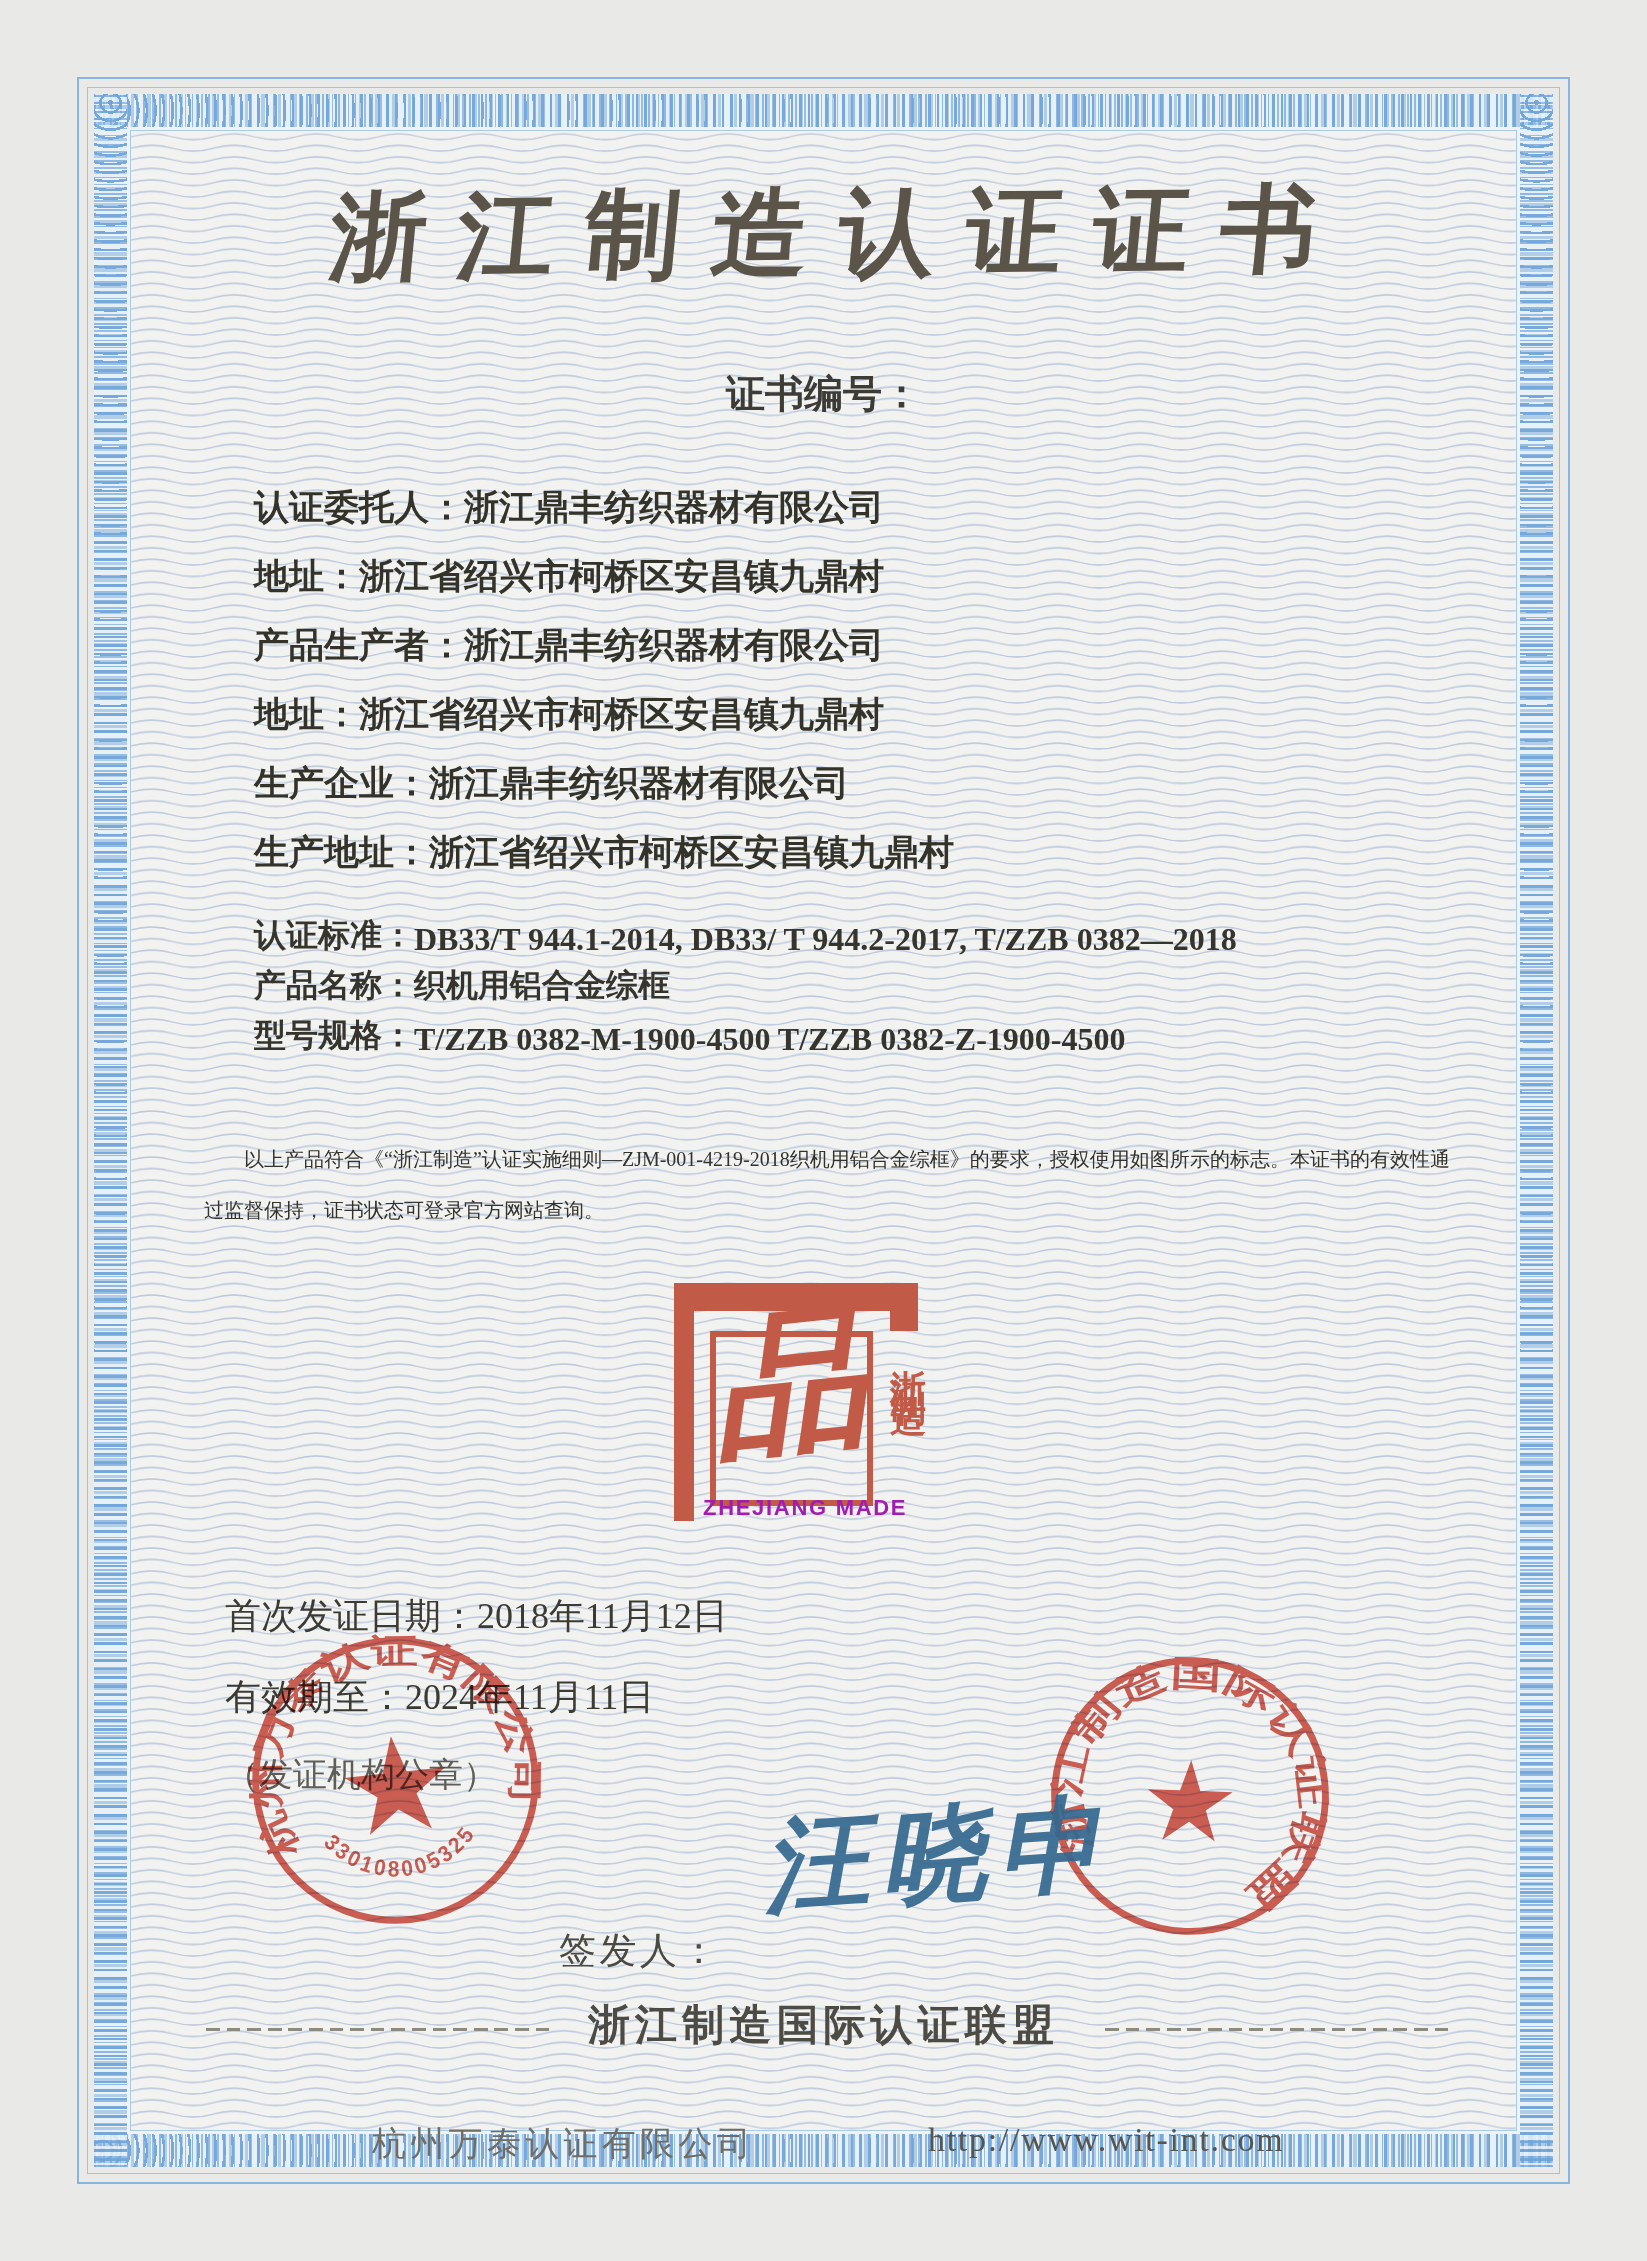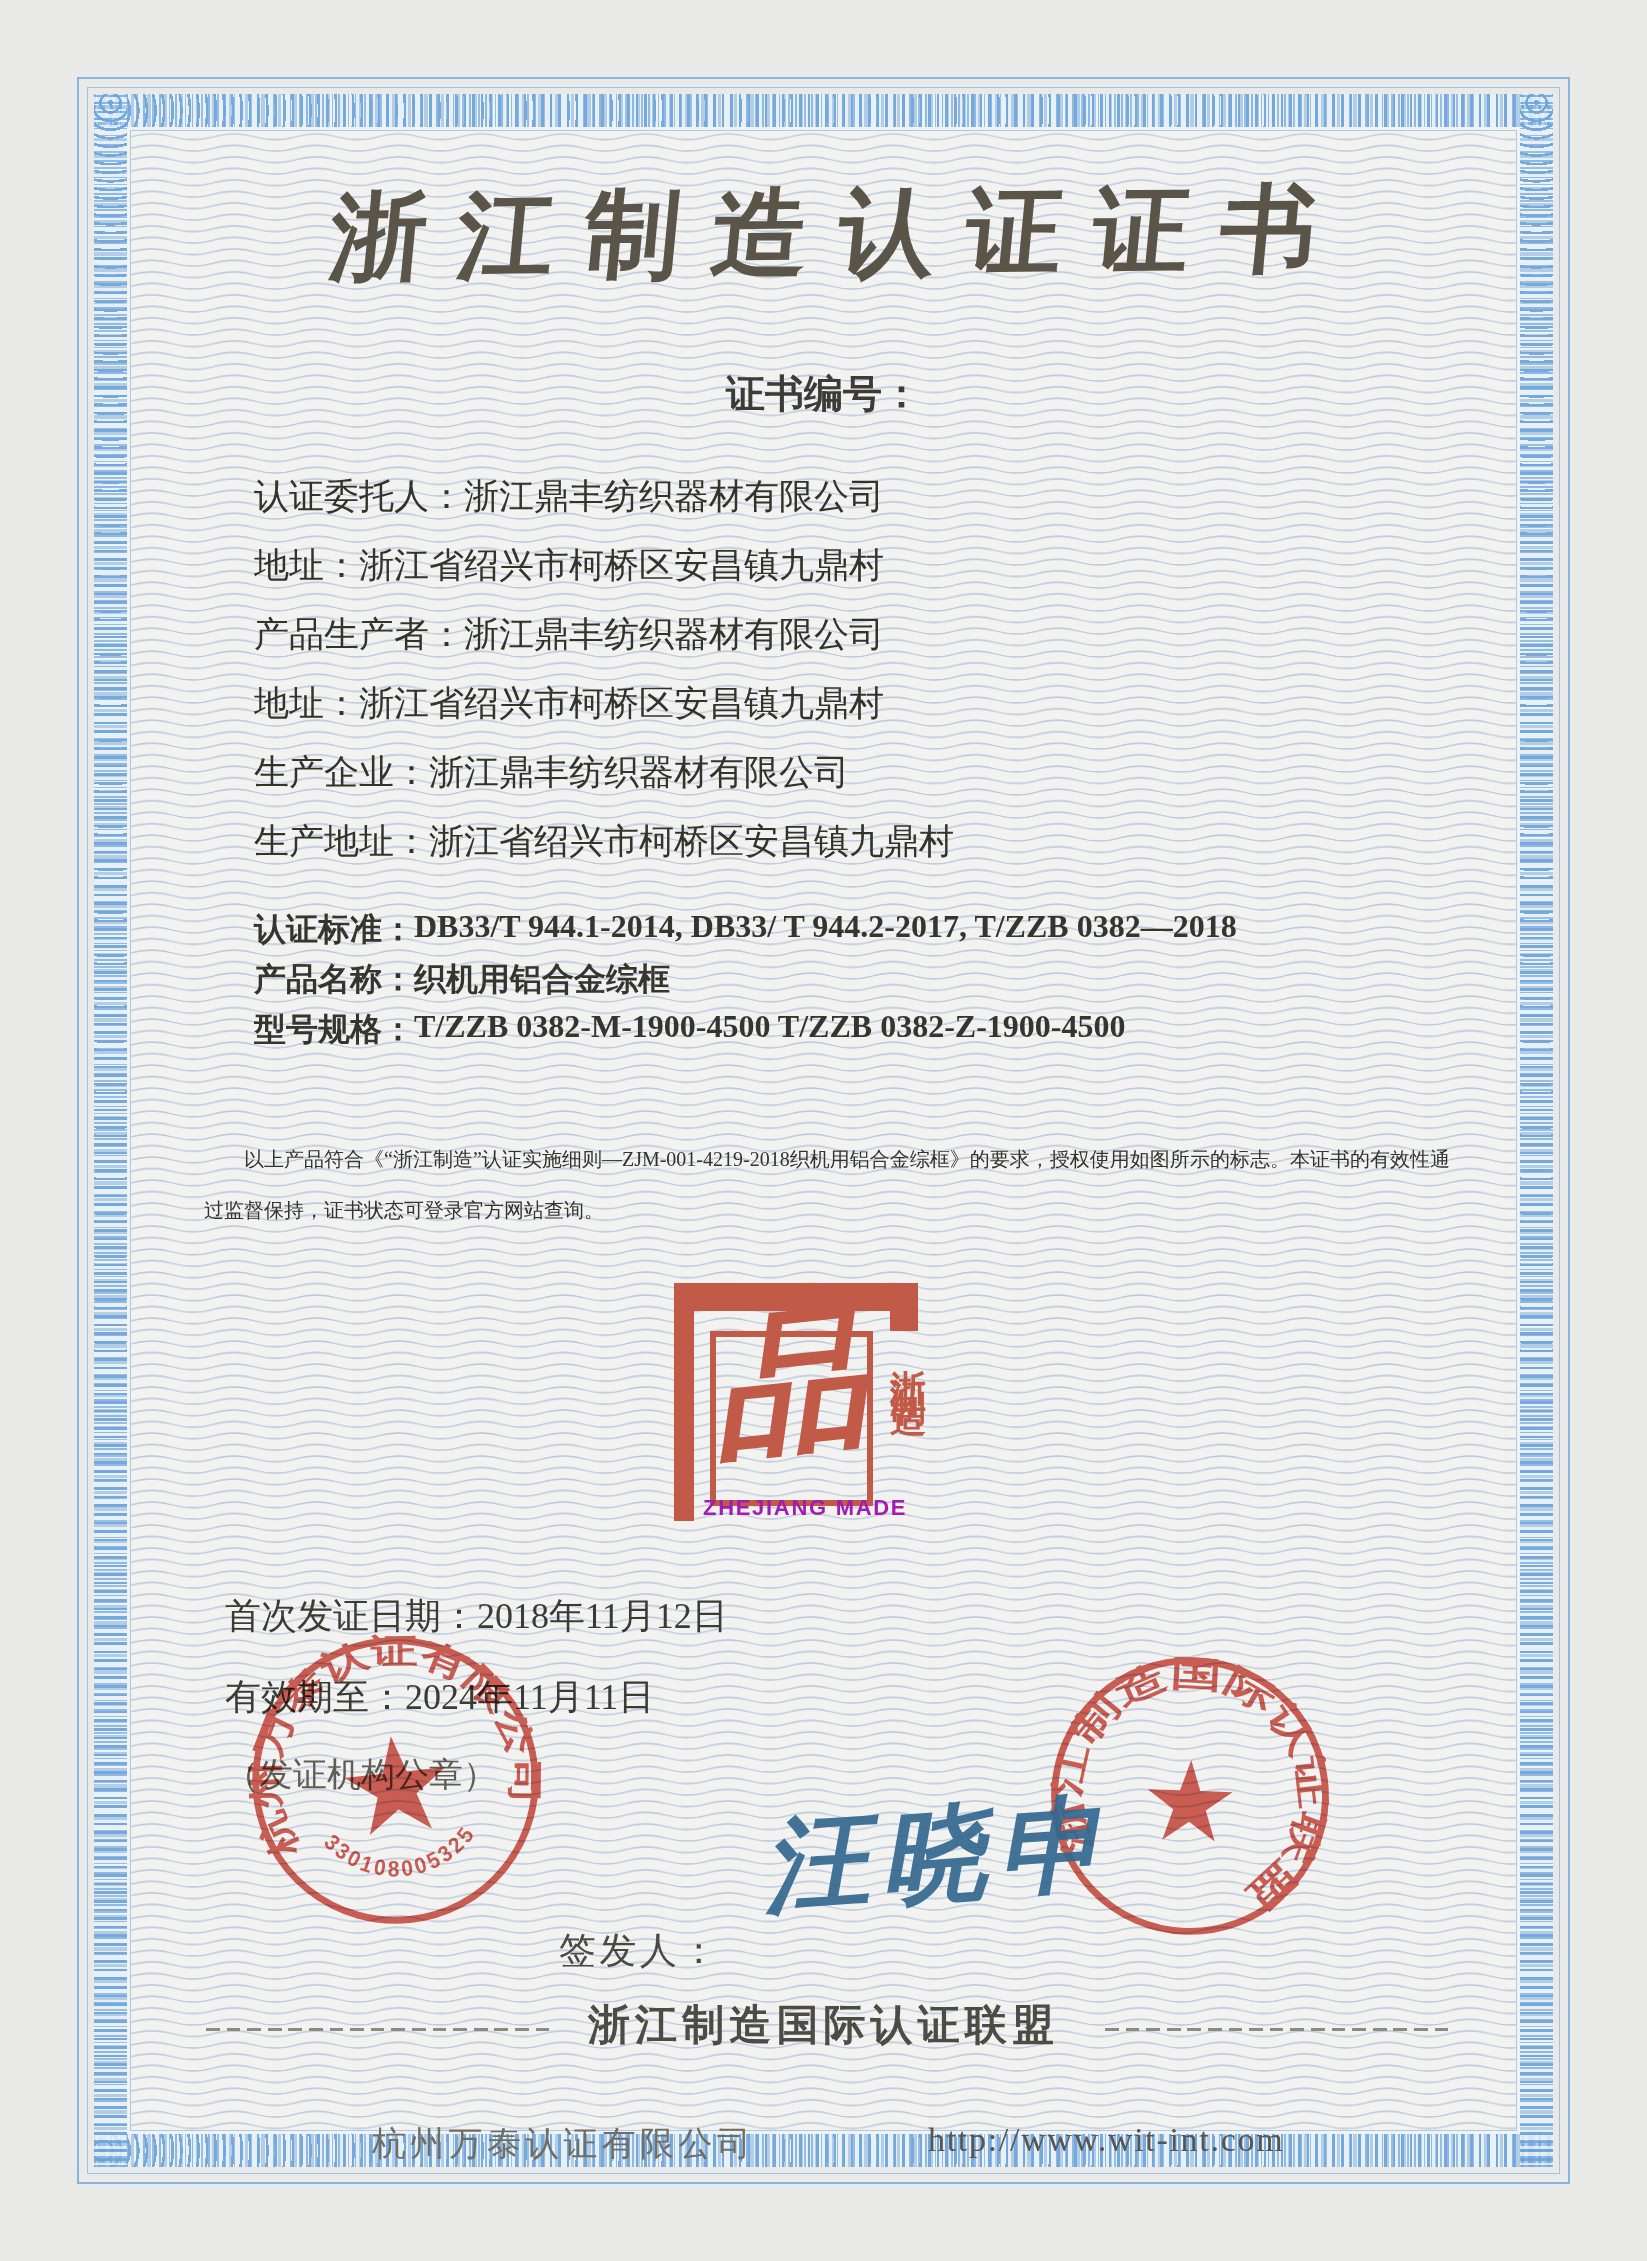--- a/index.html
+++ b/index.html
@@ -32,23 +32,23 @@
   .abs{position:absolute;z-index:2;}
   .title{
     left:0;right:0;top:170px;text-align:center;
     font-size:96px;font-weight:700;letter-spacing:31px;text-indent:31px;
     color:#5a5449;transform:skewX(-6deg) rotate(-0.5deg);
   }
   .certno-row{left:0;right:0;top:367px;display:flex;justify-content:center;align-items:baseline;gap:12px;}
   .certno-label{font-size:39px;font-weight:700;color:#3c3b36;text-align:right;}
   .certno-value{font-family:"Liberation Sans","DejaVu Sans",sans-serif;font-size:42px;color:#3c3b36;letter-spacing:0.9px;}
   .fields{left:254px;top:473px;width:1201px;}
-  .fields .line{height:69px;display:flex;font-size:35px;font-weight:400;color:#343329;}
+  .fields .line{height:69px;display:flex;align-items:center;font-size:35px;font-weight:700;color:#343329;}
   .specs{left:254px;top:908px;width:1218px;}
-  .specs .line{height:50px;display:flex;align-items:flex-start;font-size:32px;font-weight:700;color:#35342d;}
+  .specs .line{height:50px;display:flex;align-items:flex-end;font-size:32px;font-weight:700;color:#35342d;}
   .specs .line .val{font-weight:600;font-family:Liberation Serif, serif;}
   .statement{left:204px;top:1134px;width:1246px;font-size:20px;line-height:51px;
     text-align:justify;text-indent:2em;color:#33322c;font-weight:500;}
   
   .logo{left:674px;top:1283px;width:257px;height:250px;}
   .logo .bar{position:absolute;background:#c15a47;}
   .logo .bar-top{left:0;top:0;width:244px;height:27.5px;}
   .logo .bar-left{left:0;top:0;width:20px;height:238px;}
   .logo .bar-stub{left:216px;top:0;width:27.5px;height:48px;}
   .logo .inner-square{position:absolute;left:36px;top:48px;width:151px;height:163px;border:6px solid #c15a47;}

